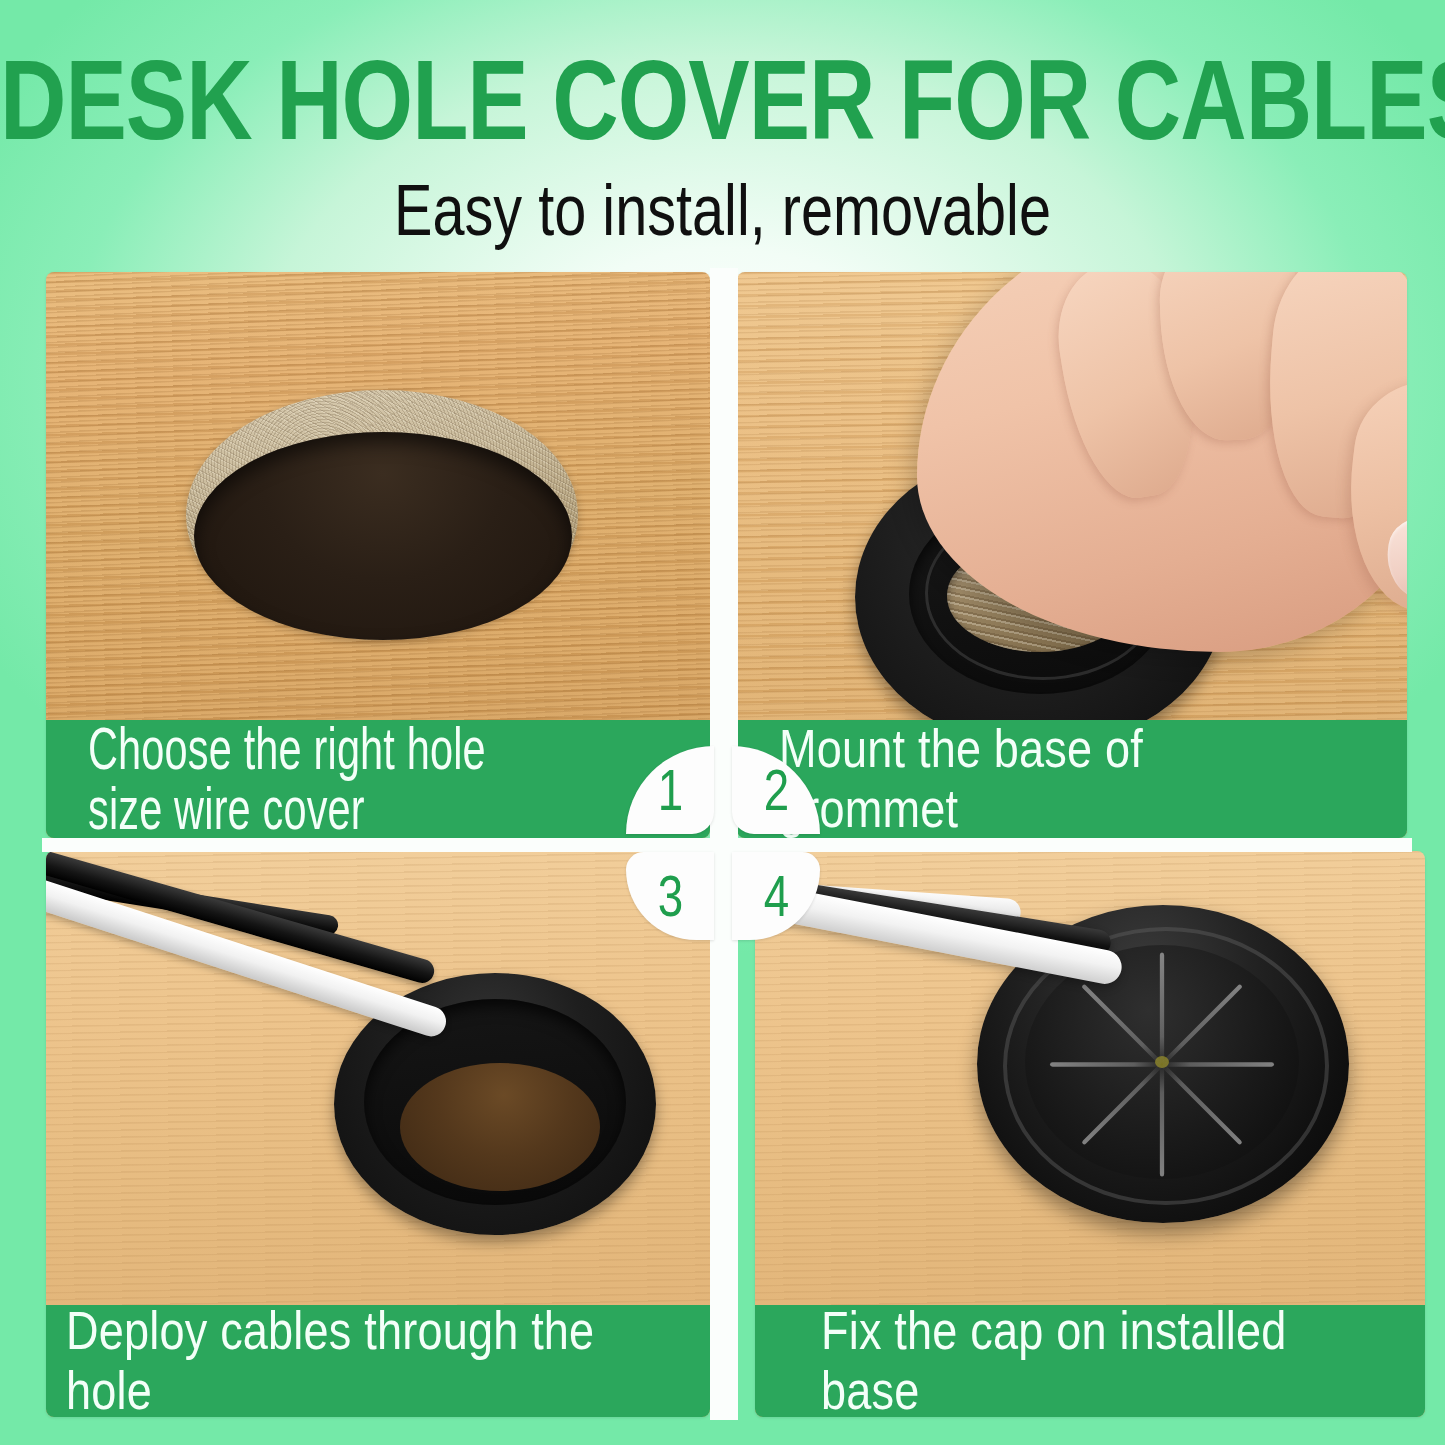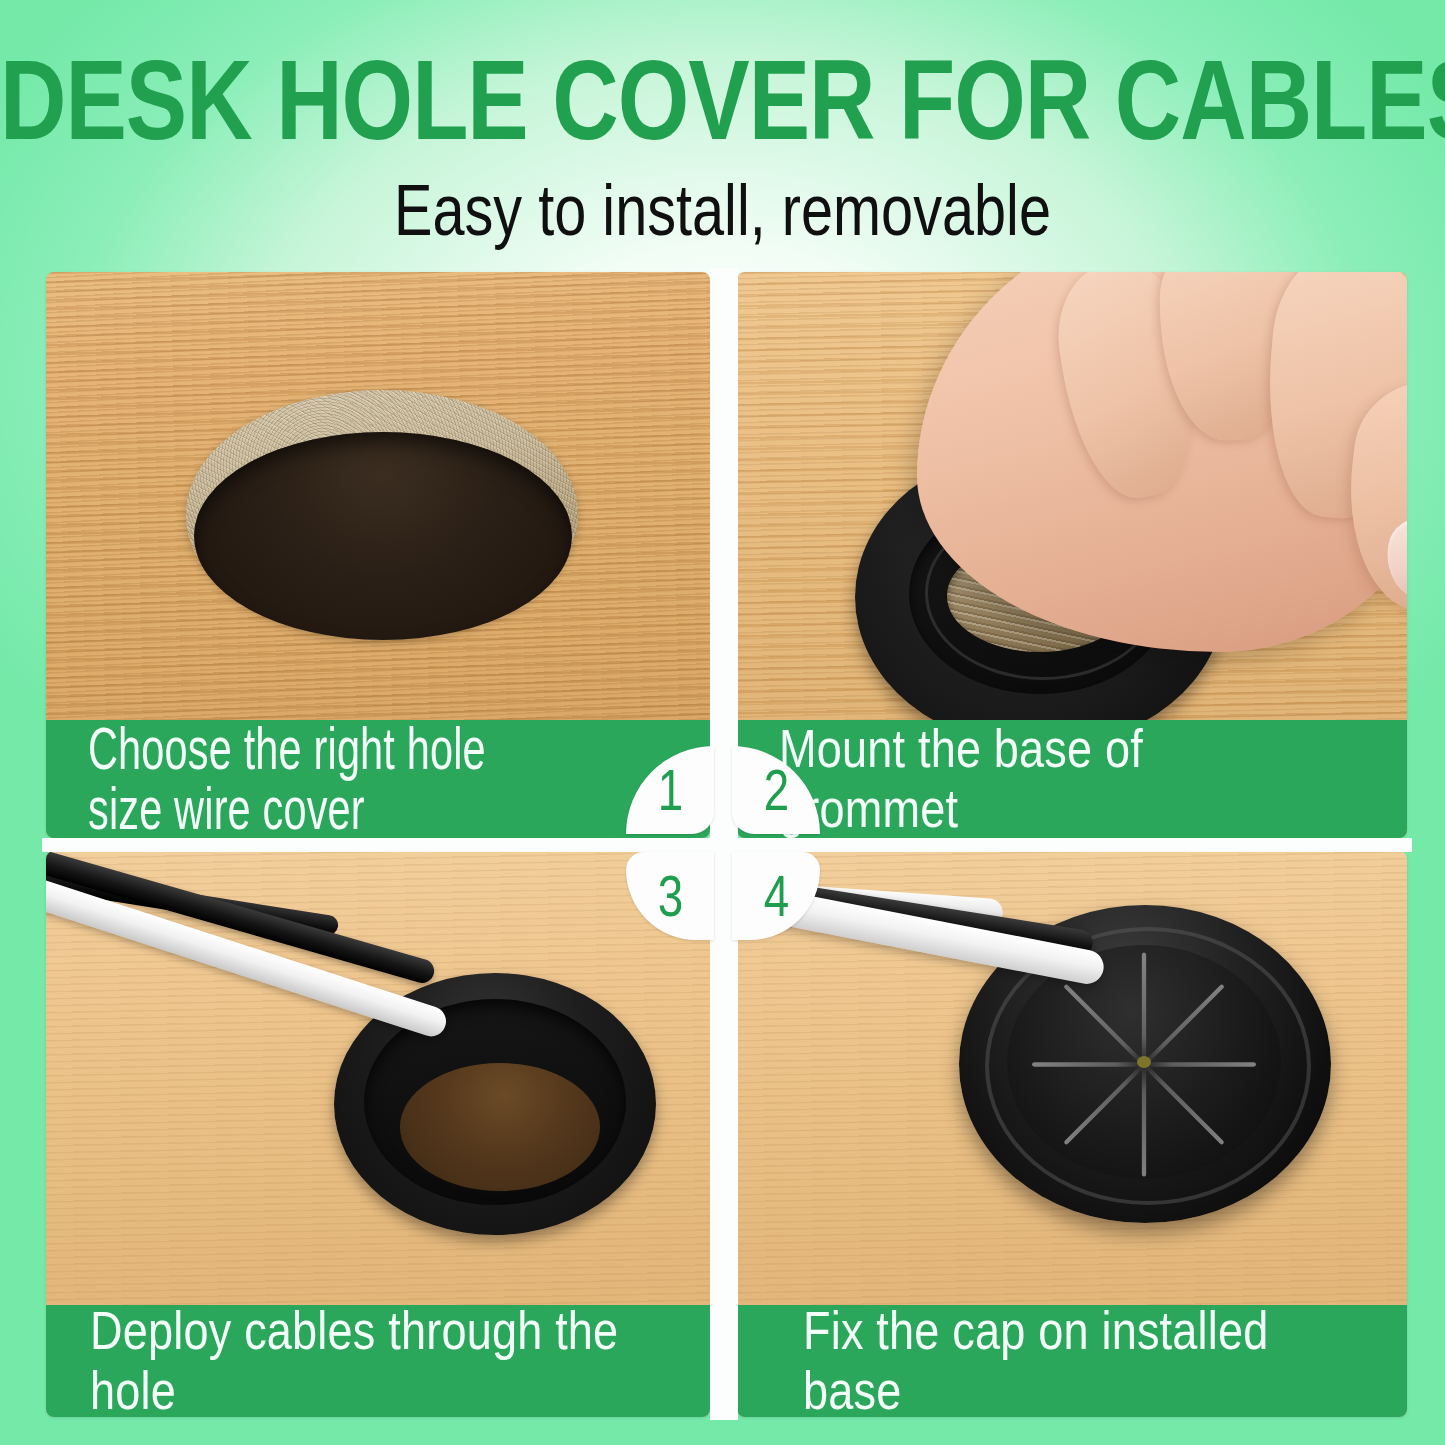--- a/index.html
+++ b/index.html
@@ -42,21 +42,21 @@
   
   .panel{
     position:absolute;
     border-radius:8px;
     overflow:hidden;
     box-shadow:0 1px 3px rgba(0,0,0,.10);
   }
   #p1{left:46px; top:272px; width:664px; height:566px;}
   #p2{left:737px;top:272px; width:670px; height:566px;}
   #p3{left:46px; top:851px; width:664px; height:566px;}
-  #p4{left:737px;top:851px; width:670px; height:566px;}
+  #p4{left:755px;top:851px; width:670px; height:566px;}
 
   .photo{position:absolute;left:0;top:0;right:0;bottom:0;overflow:hidden;}
 
   
   .wood{
     position:absolute;inset:0;
     background:
       repeating-linear-gradient(177deg,
         rgba(150,100,45,.20) 0px,
         rgba(150,100,45,.20) 1px,
@@ -272,21 +272,21 @@
     box-sizing:border-box;
     font-size:49px;
     line-height:1.12;
     letter-spacing:.2px;
     font-family:"Liberation Sans",sans-serif;
     transform-origin:left center;
   }
   .caption span{transform:scaleY(1.1) scaleX(0.92);transform-origin:left center;display:block;}
   #c1{height:118px; justify-content:flex-start;}
   #c2{height:118px; justify-content:flex-end;  padding-right:30px;}
-  #c3{height:112px; justify-content:flex-start;padding-left:44px;}
+  #c3{height:112px; justify-content:flex-start;padding-left:20px;}
   #c4{height:112px; justify-content:flex-start;padding-left:66px;}
 
   
   .dial{
     position:absolute;left:626px;top:746px;width:194px;height:194px;
     z-index:40;
   }
   .quad{
     position:absolute;width:88px;height:88px;
     background:#FDFDFD;

